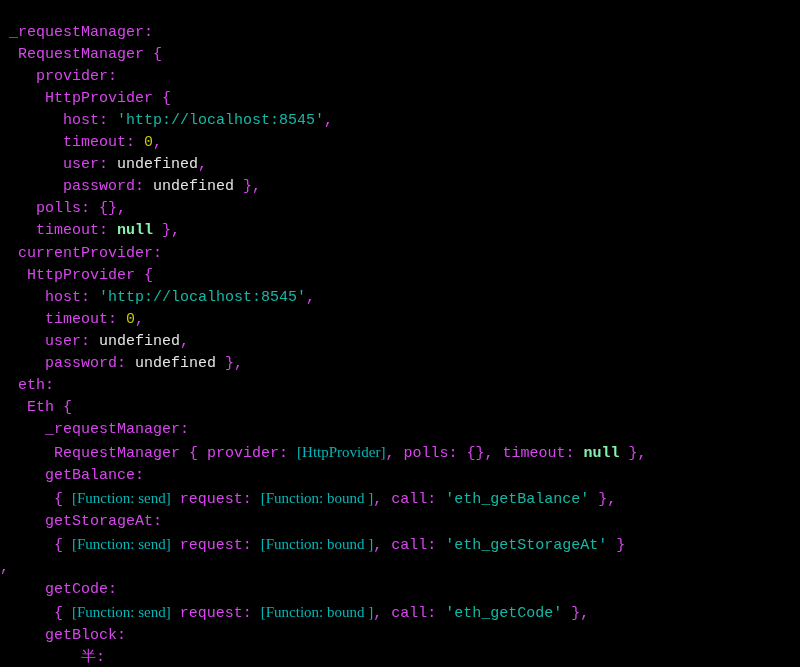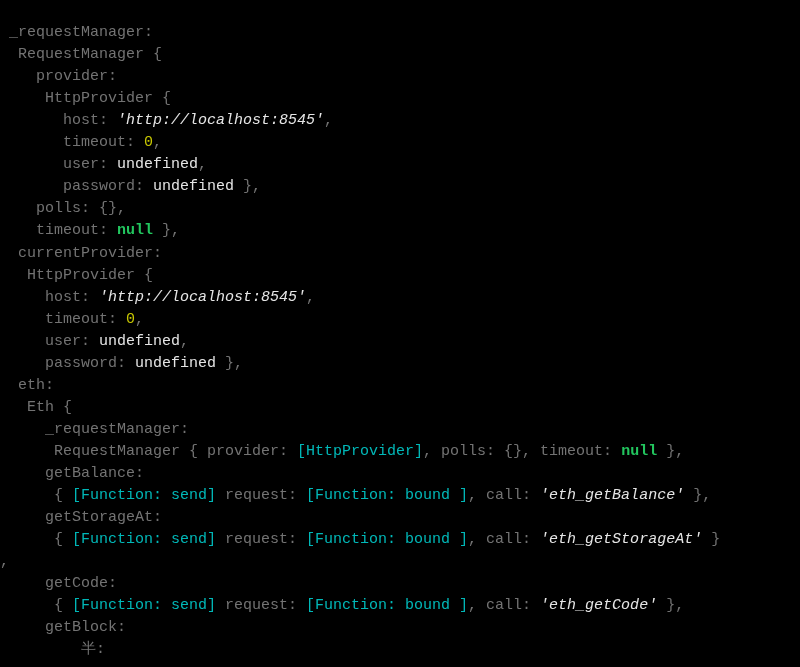--- a/index.html
+++ b/index.html
@@ -11,25 +11,25 @@
     line-height: 1.47;
     color: #d0d0d0;
     white-space: pre;
     overflow: hidden;
     width: 800px;
     height: 667px;
   }
   #terminal {
     padding: 0;
   }
-  .w  { color: #737373; }
+  .w  { color: #d946ef; }
   .d  { color: #e5e5e5; }
-  .g  { color: #e5e5e5; font-style: italic; }
-  .k  { color: #22c55e; font-weight: 600; }
-  .c  { color: #00b8b8; }
+  .g  { color: #14b8a6; }
+  .k  { color: #86efac; font-weight: 600; }
+  .c  { color: #00b8b8; font-family: Liberation Serif, serif; }
   .y  { color: #c8c800; }
 </style>
 </head>
 <body>
 <div id="terminal"><div><span class="w"> _requestManager:</span></div><div><span class="w">  RequestManager {</span></div><div><span class="w">    provider:</span></div><div><span class="w">     HttpProvider {</span></div><div><span class="w">       host: </span><span class="g">'http://localhost:8545'</span><span class="w">,</span></div><div><span class="w">       timeout: </span><span class="y">0</span><span class="w">,</span></div><div><span class="w">       user: </span><span class="d">undefined</span><span class="w">,</span></div><div><span class="w">       password: </span><span class="d">undefined</span><span class="w"> },</span></div><div><span class="w">    polls: {},</span></div><div><span class="w">    timeout: </span><span class="k">null</span><span class="w"> },</span></div><div><span class="w">  currentProvider:</span></div><div><span class="w">   HttpProvider {</span></div><div><span class="w">     host: </span><span class="g">'http://localhost:8545'</span><span class="w">,</span></div><div><span class="w">     timeout: </span><span class="y">0</span><span class="w">,</span></div><div><span class="w">     user: </span><span class="d">undefined</span><span class="w">,</span></div><div><span class="w">     password: </span><span class="d">undefined</span><span class="w"> },</span></div><div><span class="w">  eth:</span></div><div><span class="w">   Eth {</span></div><div><span class="w">     _requestManager:</span></div><div><span class="w">      RequestManager { provider: </span><span class="c">[HttpProvider]</span><span class="w">, polls: {}, timeout: </span><span class="k">null</span><span class="w"> },</span></div><div><span class="w">     getBalance:</span></div><div><span class="w">      { </span><span class="c">[Function: send]</span><span class="w"> request: </span><span class="c">[Function: bound ]</span><span class="w">, call: </span><span class="g">'eth_getBalance'</span><span class="w"> },</span></div><div><span class="w">     getStorageAt:</span></div><div><span class="w">      { </span><span class="c">[Function: send]</span><span class="w"> request: </span><span class="c">[Function: bound ]</span><span class="w">, call: </span><span class="g">'eth_getStorageAt'</span><span class="w"> }</span></div><div><span class="w">,</span></div><div><span class="w">     getCode:</span></div><div><span class="w">      { </span><span class="c">[Function: send]</span><span class="w"> request: </span><span class="c">[Function: bound ]</span><span class="w">, call: </span><span class="g">'eth_getCode'</span><span class="w"> },</span></div><div><span class="w">     getBlock:</span></div><div><span class="w">         半:</span></div></div>
 
 
 
 
 

